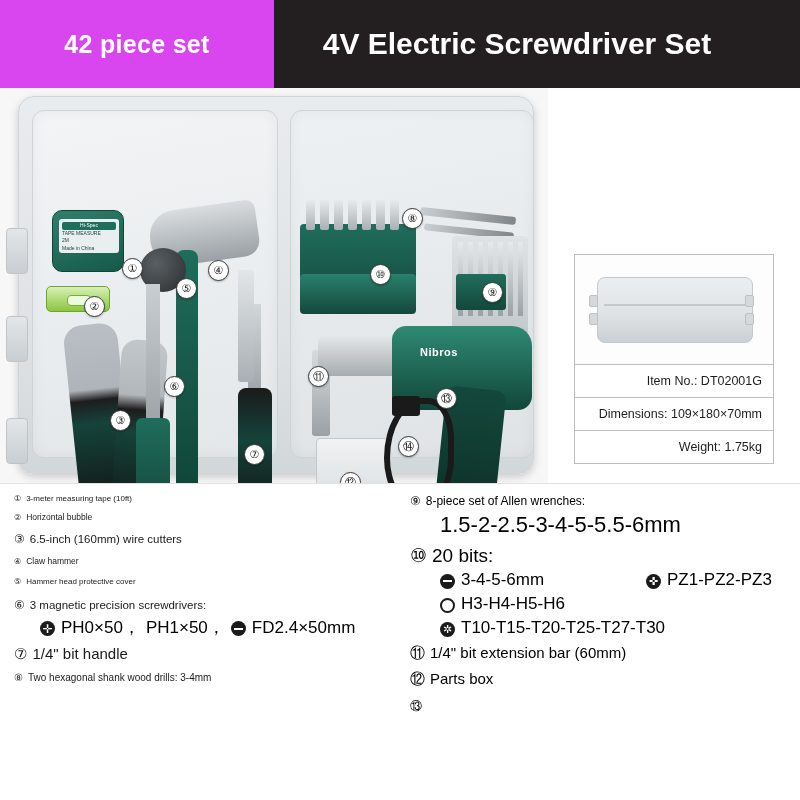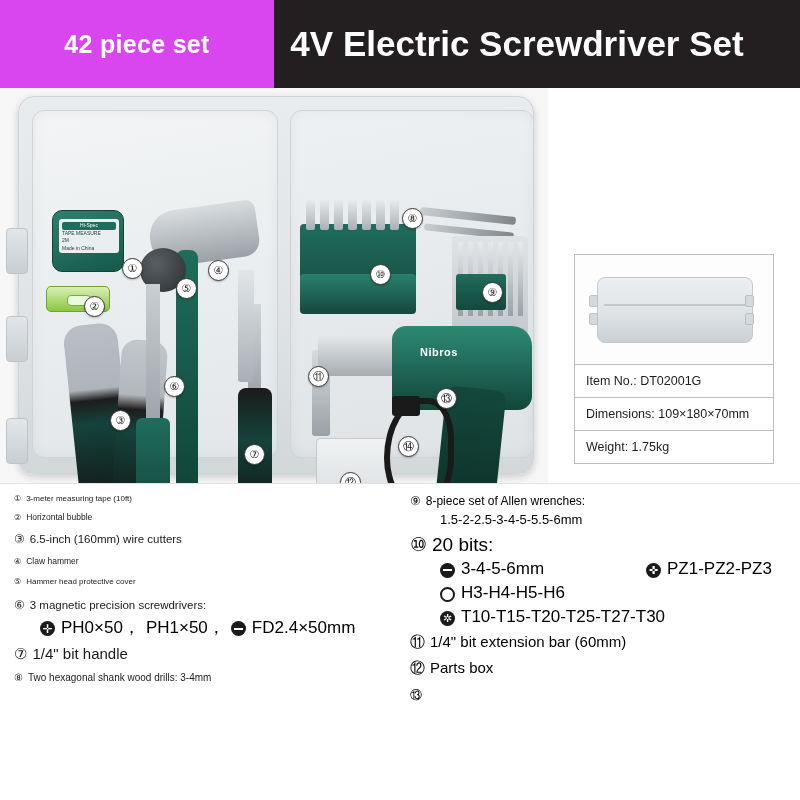--- a/index.html
+++ b/index.html
@@ -30,21 +30,21 @@
     font-size: 25px;
     font-weight: bold;
     letter-spacing: 0.3px;
   }
   .header-title {
     flex: 1;
     display: flex;
     align-items: center;
     justify-content: center;
     color: #ffffff;
-    font-size: 35px;
+    font-size: 30px;
     font-weight: bold;
     padding-right: 40px;
   }
 
   
   .hero {
     position: relative;
     height: 396px;
     background: #ffffff;
     overflow: hidden;
@@ -292,20 +292,21 @@
   .mini-case:before {
     content:''; position: absolute; left: 6px; top: 26px; right: 6px; height: 2px;
     background: #c3c8cc;
   }
   .mini-h { position:absolute; width: 9px; height: 12px; background:#d5d9dc; border:1px solid #bcc1c5; border-radius:2px; }
   .specrow {
     padding: 9px 11px;
     font-size: 12.5px;
     color: #1d1d1d;
     border-bottom: 1px solid #b9bec2;
+    text-align: right;
   }
   .specrow:last-child { border-bottom: none; }
 
   .hero-divider {
     position: absolute; left: 0; bottom: 0; width: 800px; height: 1px; background: #e2e2e2;
   }
 
   
   .legend {
     position: absolute;
@@ -355,21 +356,21 @@
   }
   .sym.flat::after { content:''; width: 9px; height: 2px; background:#fff; display:block; }
   .sym.ring { background: #ffffff; border: 2px solid #1a1a1a; }
   .sym.torx::after { content:'✲'; color:#fff; font-size: 11px; }
   .sym.cross::after { content:'✛'; color:#fff; font-size: 12px; }
   .sym.pz::after { content:'✜'; color:#fff; font-size: 11px; }
 
   .r-item { margin-bottom: 3px; }
   .r-line { display: flex; align-items: baseline; }
   .r-num { margin-right: 5px; }
-  .r-sub { font-size: 13px; margin: 4px 0 6px 30px; }
+  .r-sub { font-size: 22px; margin: 4px 0 6px 30px; }
   .r-20 { font-size: 19px; }
   .bits-grid {
     margin-left: 30px;
     display: grid;
     grid-template-columns: 200px 1fr;
     row-gap: 4px;
     column-gap: 6px;
     font-size: 17px;
     align-items: center;
   }

